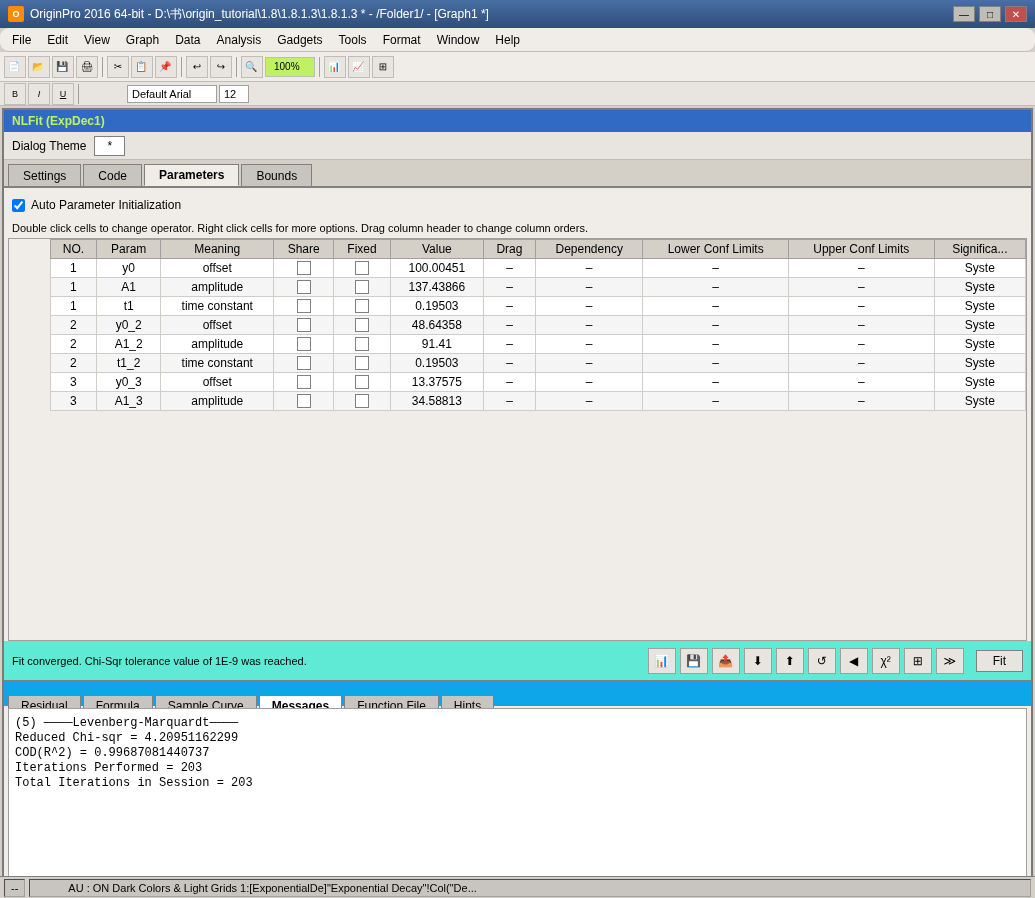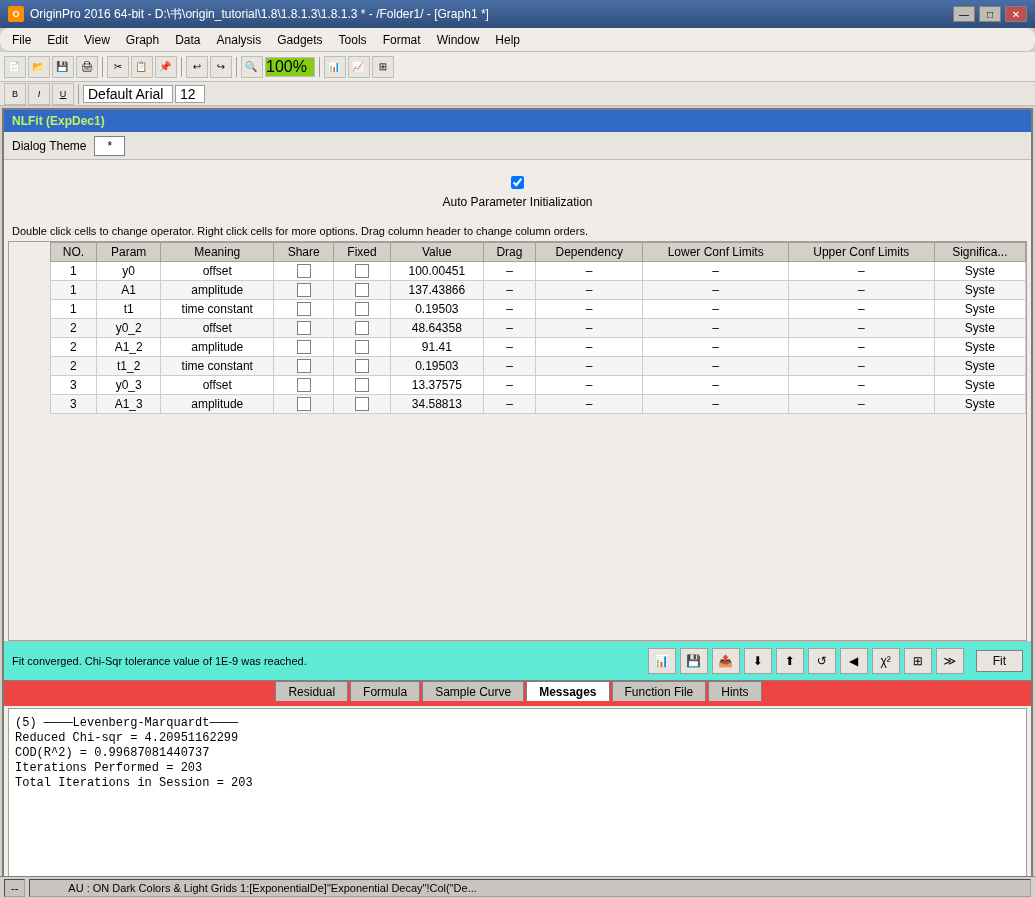--- a/index.html
+++ b/index.html
@@ -99,24 +99,24 @@
     .tb-separator {
       width: 1px;
       height: 20px;
       background: #a0a0a0;
       margin: 0 2px;
     }
     .tb-zoom {
       display: flex;
       align-items: center;
       border: 1px solid #c0bdb6;
-      background: #84cc16;
+      background: #bef264;
       height: 20px;
-      padding: 0 0;
-      font-size: 16px;
+      padding: 0 8px;
+      font-size: 10px;
       min-width: 50px;
     }
 
     
     .toolbar2 {
       background: #f0ede8;
       height: 26px;
       display: flex;
       align-items: center;
       padding: 2px 4px;
@@ -192,22 +192,21 @@
       display: flex;
       flex-direction: column;
       overflow: hidden;
     }
 
     
     .auto-param-row {
       display: flex;
       align-items: center;
       gap: 6px;
-      padding: 16px 8px;
-      flex-direction: column;
+      padding: 10px 8px;
     }
     .hint-text {
       padding: 0 8px 4px;
       font-size: 11px;
       color: #000;
     }
 
     
     .params-table-container {
       flex: 1;
@@ -266,26 +265,25 @@
       border: 1px solid #808080;
       padding: 3px 16px;
       font-size: 12px;
       cursor: pointer;
       margin-left: 8px;
     }
 
     
     .sub-tabs-row {
       display: flex;
-      background: #ef4444;
-      padding-top: 0;
+      background: #0ea5e9;
+      padding-top: 14px;
       padding-left: 4px;
       border-top: 1px solid #808080;
       height: 26px;
-      justify-content: center;
     }
     .sub-tab {
       padding: 2px 12px;
       cursor: pointer;
       font-size: 12px;
       background: #c8c5c0;
       border: 1px solid #808080;
       border-bottom: none;
       margin-right: 2px;
       height: 20px;
@@ -411,38 +409,44 @@
   <div class="tb-btn">📊</div>
   <div class="tb-btn">📈</div>
   <div class="tb-btn">⊞</div>
 </div>
 
 <div class="toolbar2" style="background:#e8e5e0; border-bottom:1px solid #c0bdb6; height:24px; display:flex; align-items:center; padding: 0 4px; gap:2px;">
   <div class="tb-btn" style="font-size:9px;">B</div>
   <div class="tb-btn" style="font-size:9px; font-style:italic;">I</div>
   <div class="tb-btn" style="font-size:9px; text-decoration:underline;">U</div>
   <div class="tb-separator"></div>
-  <div style="display:flex; align-items:flex-end; gap:2px; font-size:14px;">
+  <div style="display:flex; align-items:flex-end; gap:2px; font-size:11px;margin-left:44px;">
     <div style="border:1px solid #a0a0a0; background:white; padding:1px 4px; min-width:90px; height:18px; display:flex; align-items:center; cursor:pointer;">Default Arial</div>
     <div style="border:1px solid #a0a0a0; background:white; padding:1px 4px; width:30px; height:18px; display:flex; align-items:center; cursor:pointer;">12</div>
   </div>
 </div>
 
 <div class="main-wrapper">
   <div class="nlfit-dialog">
 
     <div class="dialog-title">
       <span>NLFit (ExpDec1)</span>
     </div>
 
     <div class="dialog-theme-row">
       <span class="dialog-theme-label">Dialog Theme</span>
       <div class="dialog-theme-value">*</div>
     </div>
 
+    <div class="tabs-row">
+      <div class="tab">Settings</div>
+      <div class="tab">Code</div>
+      <div class="tab active">Parameters</div>
+      <div class="tab">Bounds</div>
+    </div>
 
     <div class="content-area">
 
       <div class="auto-param-row">
         <input type="checkbox" checked="" style="">
         <span>Auto Parameter Initialization</span>
       </div>
 
       <div class="hint-text">Double click cells to change operator. Right click cells for more options. Drag column header to change column orders.</div>
 

